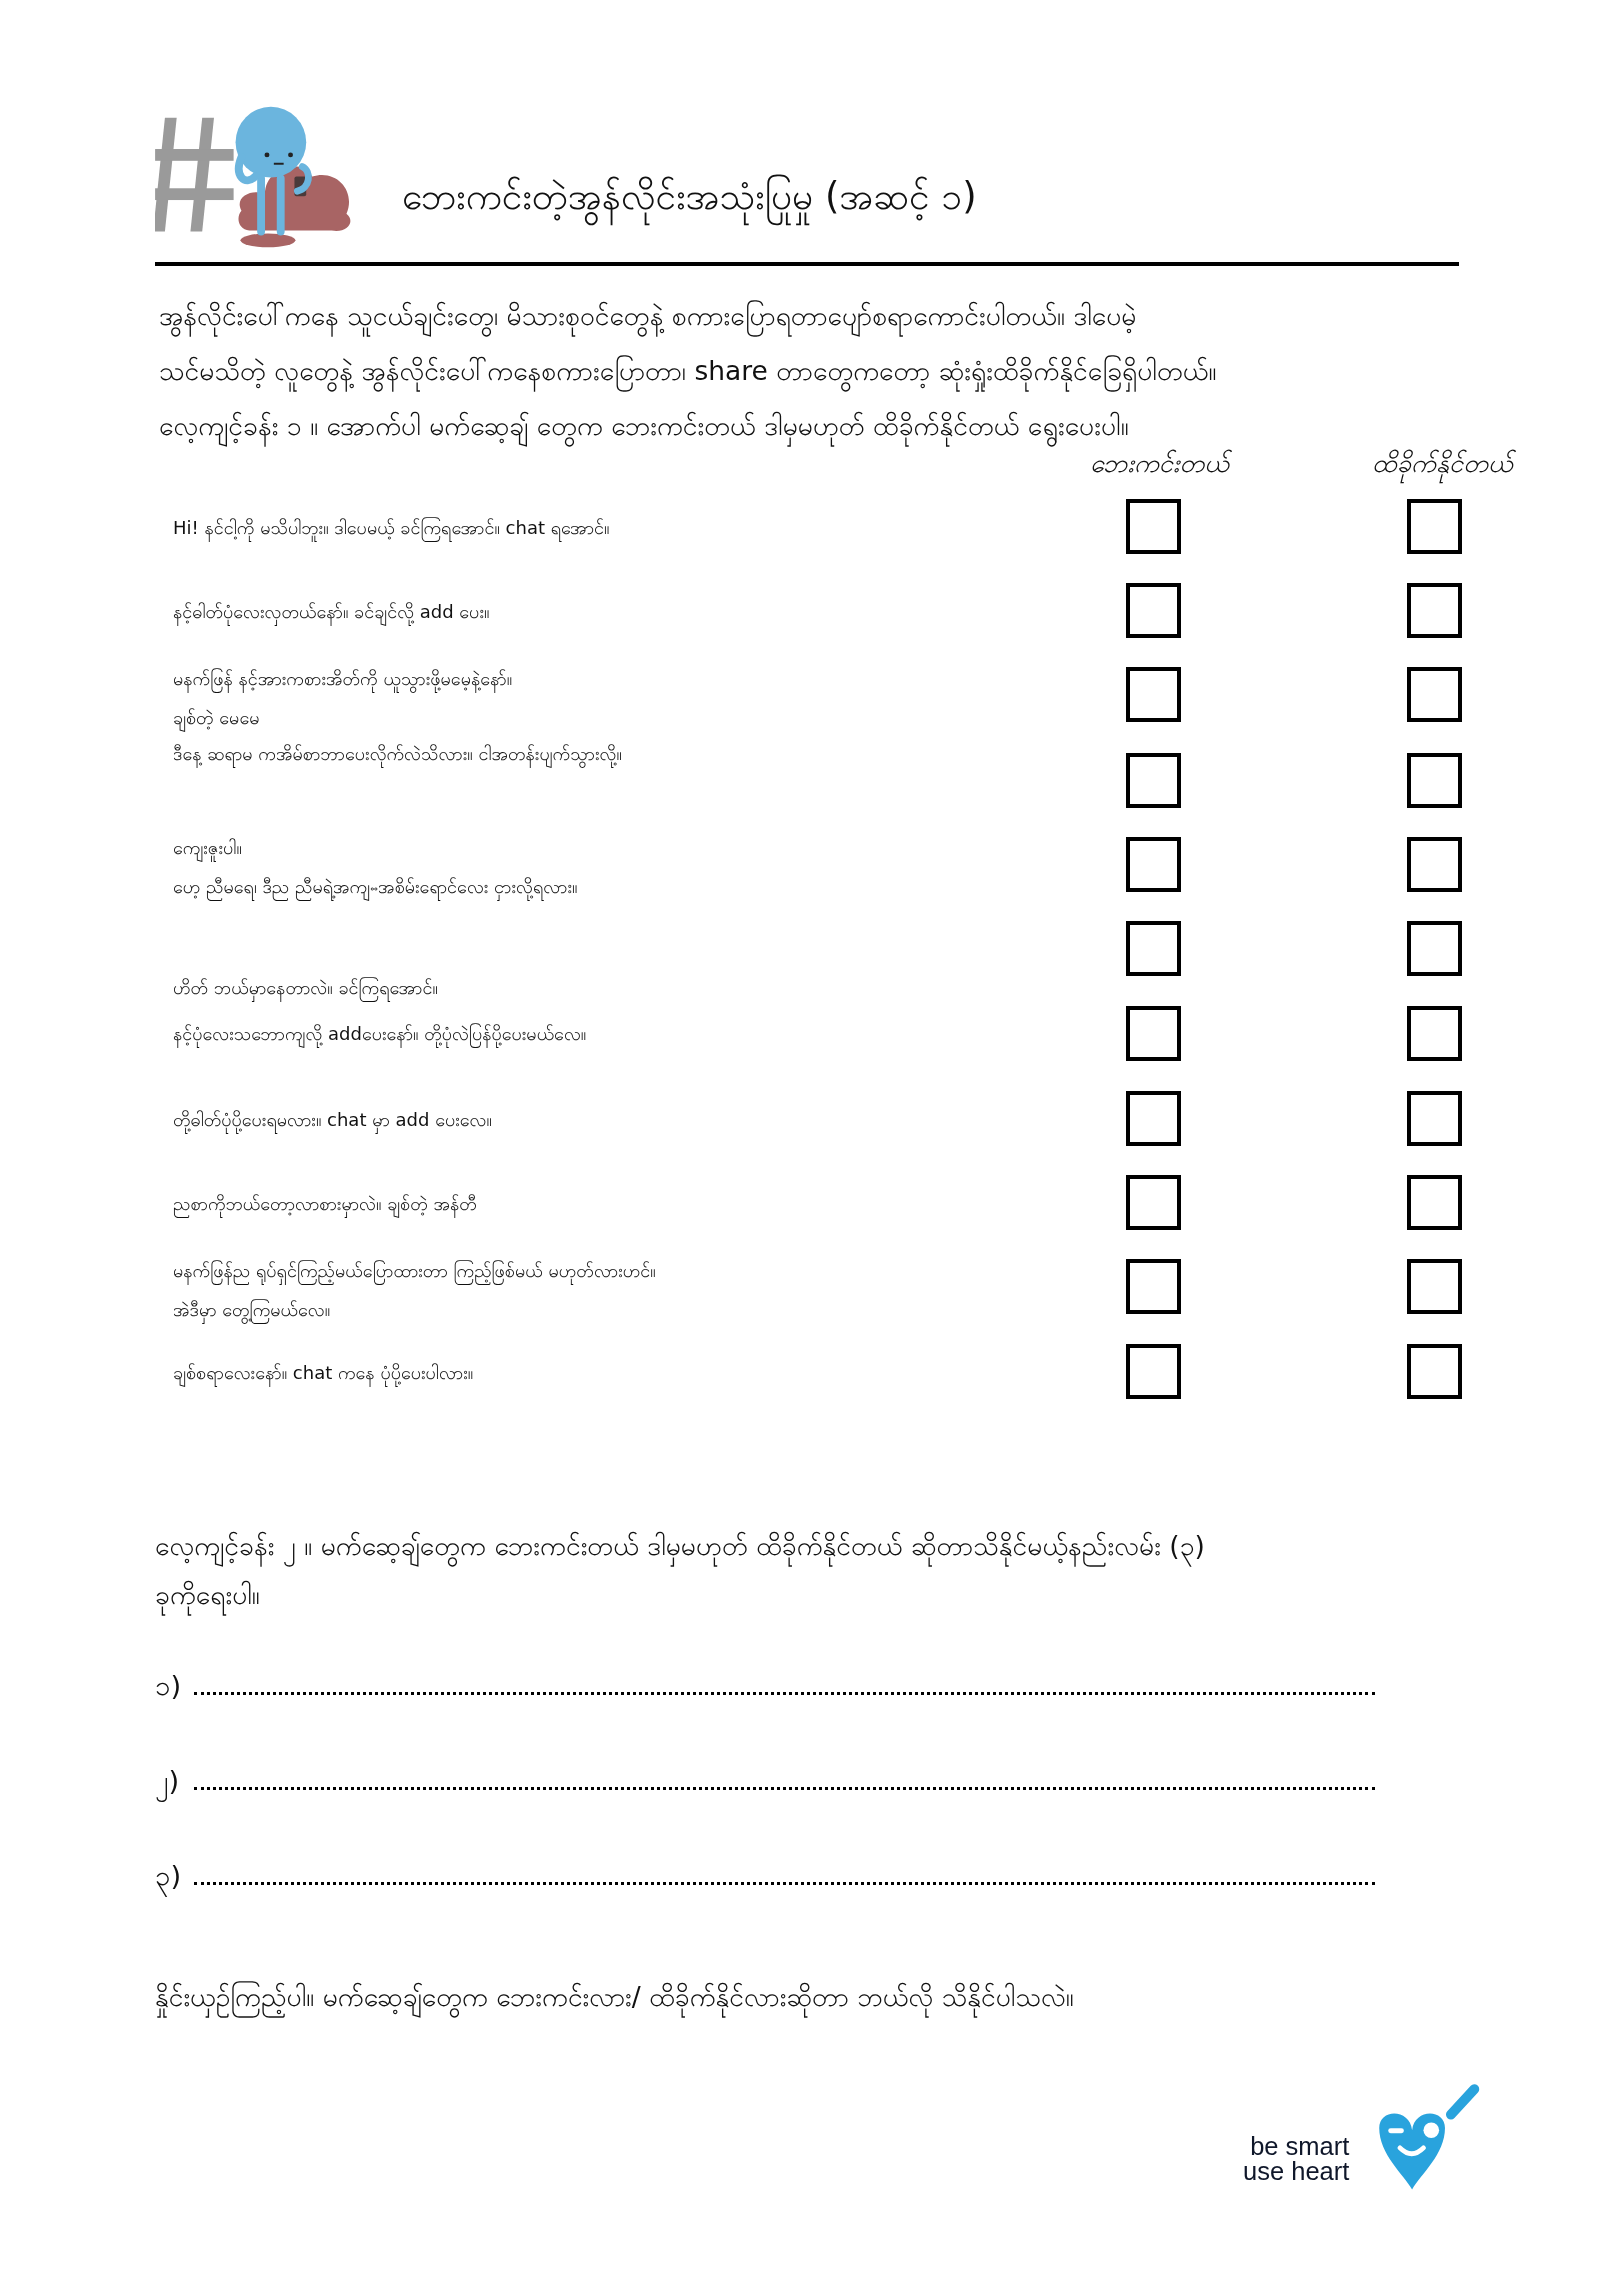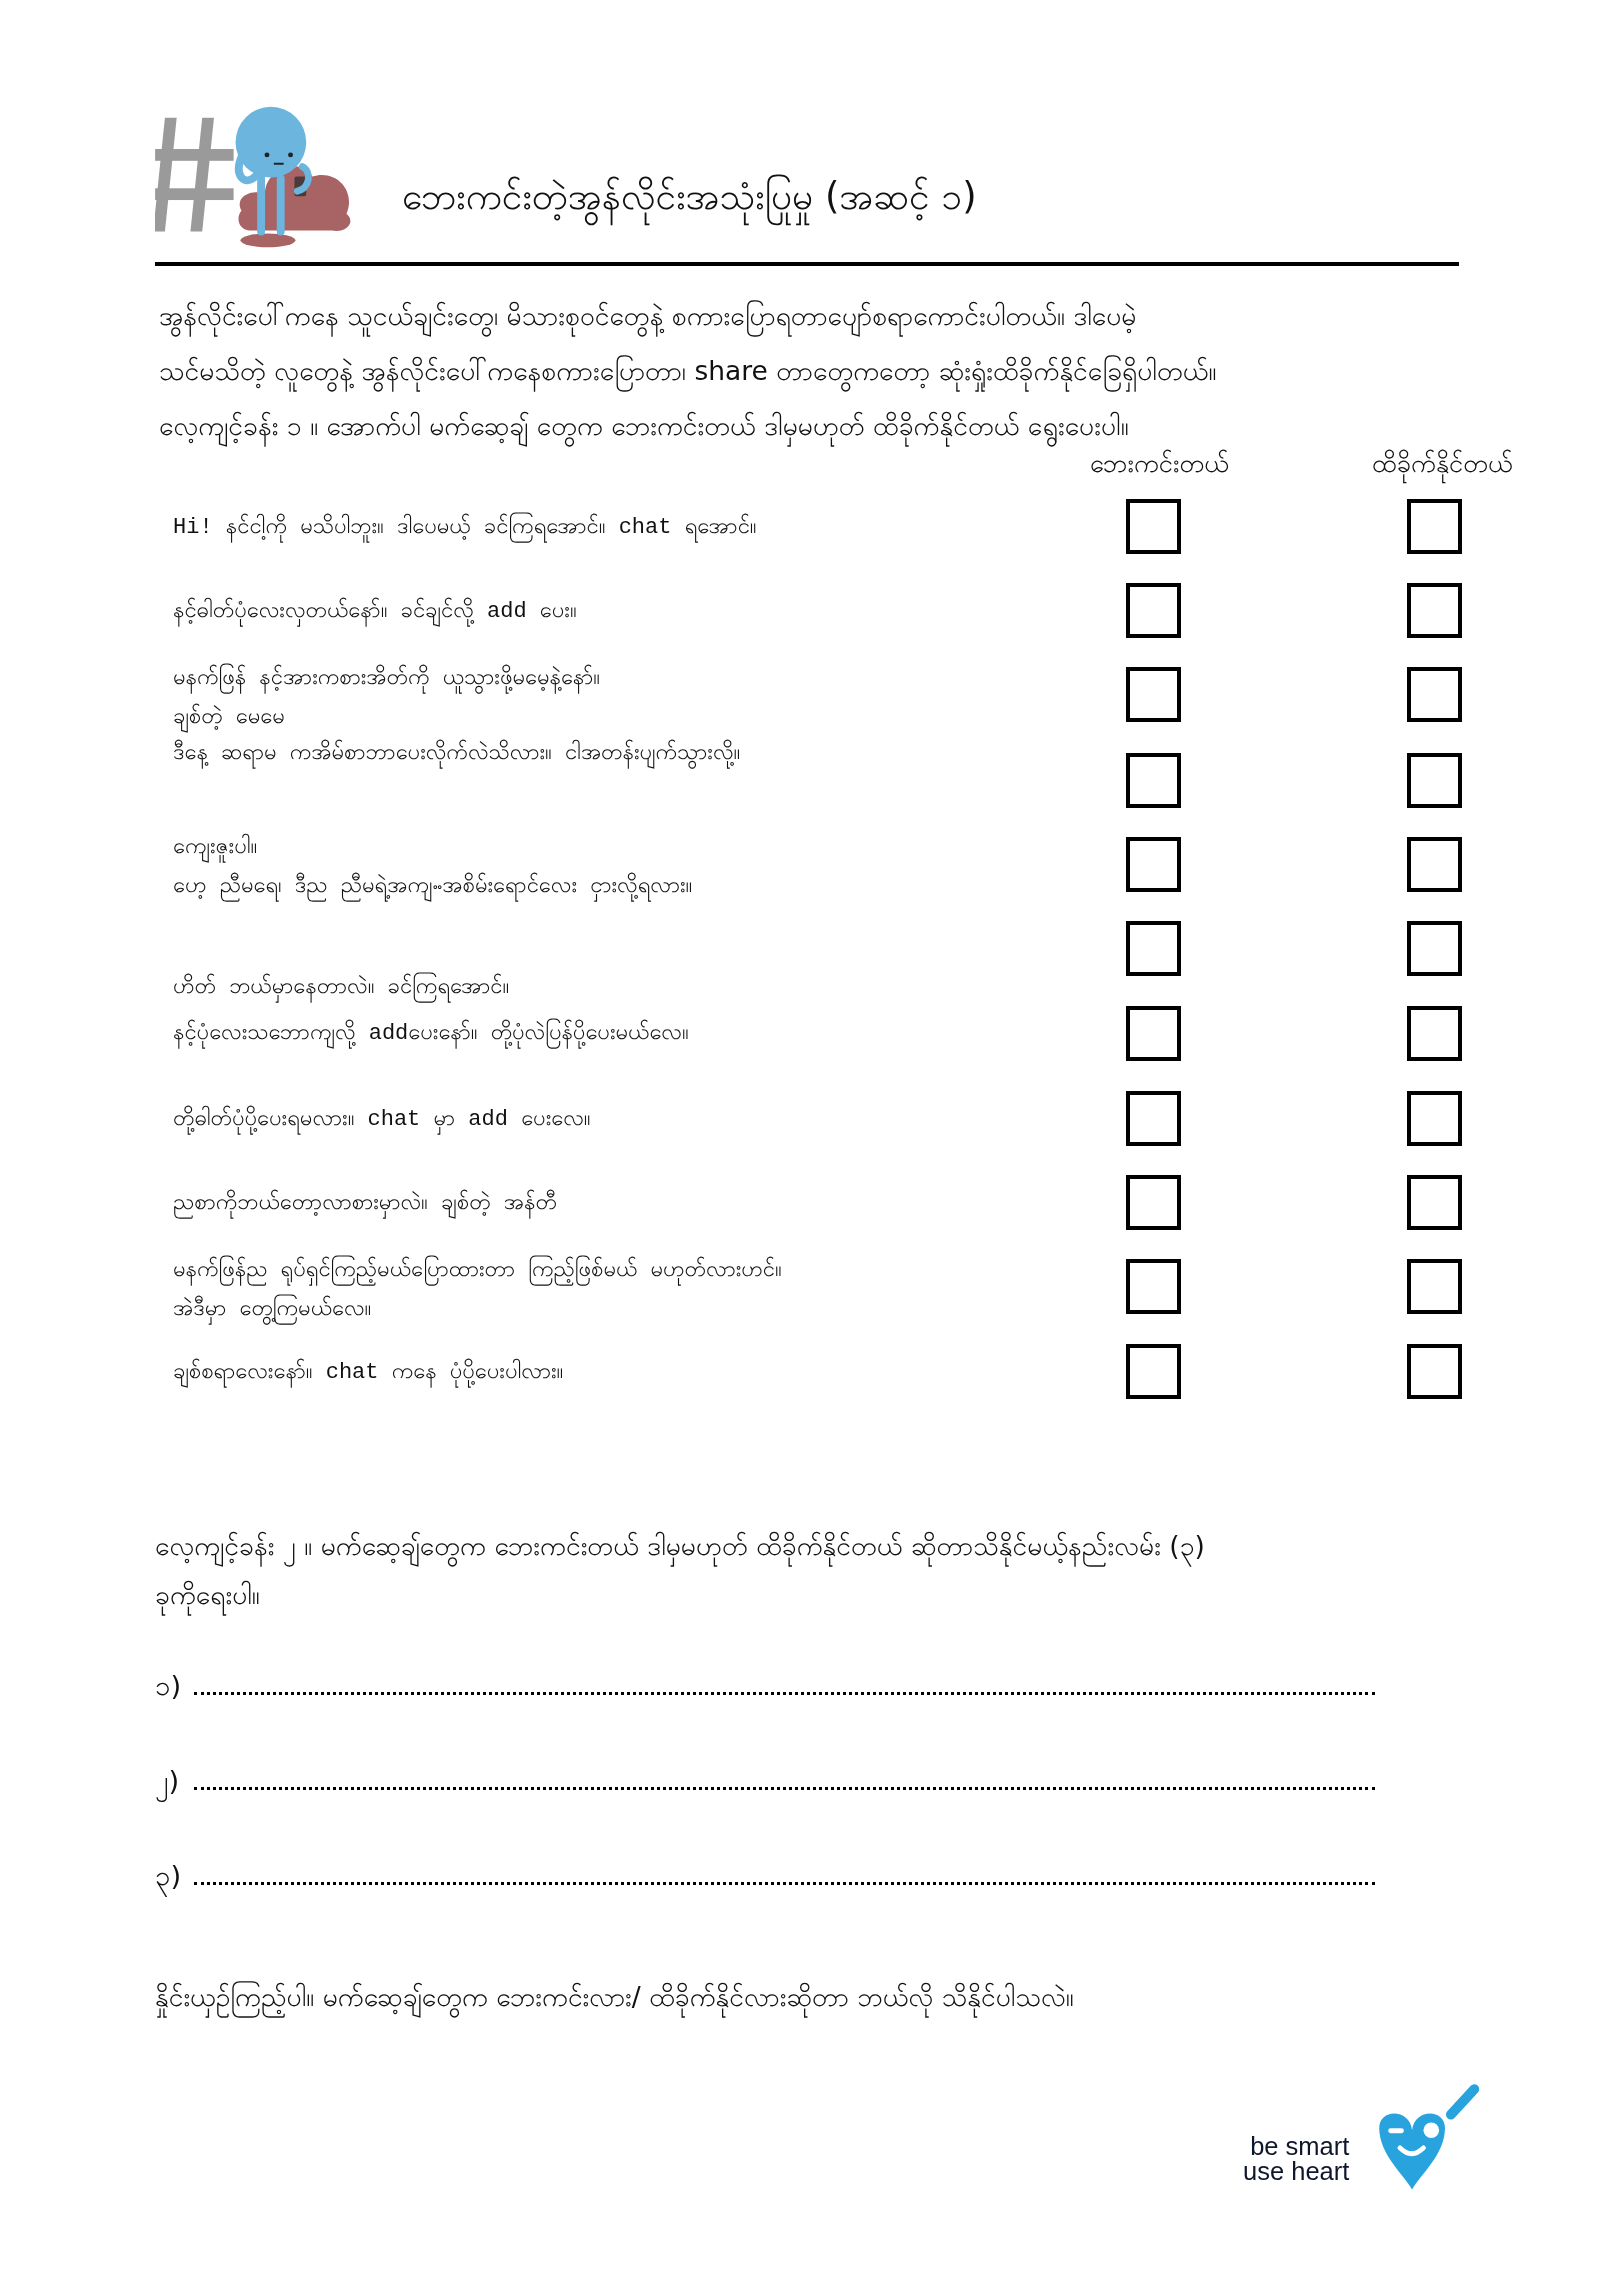--- a/index.html
+++ b/index.html
@@ -4,24 +4,24 @@
 <style>
   html, body { margin: 0; padding: 0; background: #ffffff; }
   body { width: 1621px; height: 2281px; position: relative; overflow: hidden;
          font-family: "DejaVu Sans", "Liberation Sans", sans-serif; color: #111; }
   .abs { position: absolute; }
   .mascot { left: 155px; top: 98px; width: 221px; height: 157px; }
   .title { left: 402px; top: 167px; font-size: 37px; line-height: 59px; white-space: nowrap; color: #111; }
   .rule { left: 155px; top: 262px; width: 1304px; height: 3.9px; background: #000; }
   .intro { left: 155px; top: 286px; width: 1313px; font-size: 26.5px; line-height: 51px; }
   .intro p { margin: 4px; white-space: nowrap; }
-  .col-head { top: 446px; font-size: 25.5px; line-height: 35px; white-space: nowrap; }
+  .col-head { top: 446px; font-size: 25.5px; line-height: 35px; white-space: nowrap; font-style: italic; }
   .col-head.a { left: 1090px; }
   .col-head.b { left: 1372px; }
-  .item-text { left: 173px; font-size: 22px; line-height: 39px; width: 882px; font-family: Liberation Mono, monospace; }
+  .item-text { left: 173px; font-size: 18px; line-height: 39px; width: 882px; }
   .item-text span { display: block; white-space: nowrap; }
   .box { width: 47px; height: 47px; border: 4.9px solid #000; background: #fff; box-sizing: content-box; }
   .box.a { left: 1126px; }
   .box.b { left: 1407px; }
   .q2 { left: 155px; top: 1521px; width: 1313px; font-size: 26.5px; line-height: 49px; }
   .q2 p { margin: 0; white-space: nowrap; }
   .answer { left: 155px; font-size: 27.4px; line-height: 39px; white-space: nowrap; display: flex; align-items: baseline; }
   .answer .num { width: 35px; }
   .answer .dots { display: inline-block; width: 1181px; border-bottom: 3.9px dotted #000; height: 21.6px; margin-left: 3.9px; }
   .q3 { left: 155px; top: 1972px; width: 1313px; font-size: 26.5px; line-height: 49px; }

